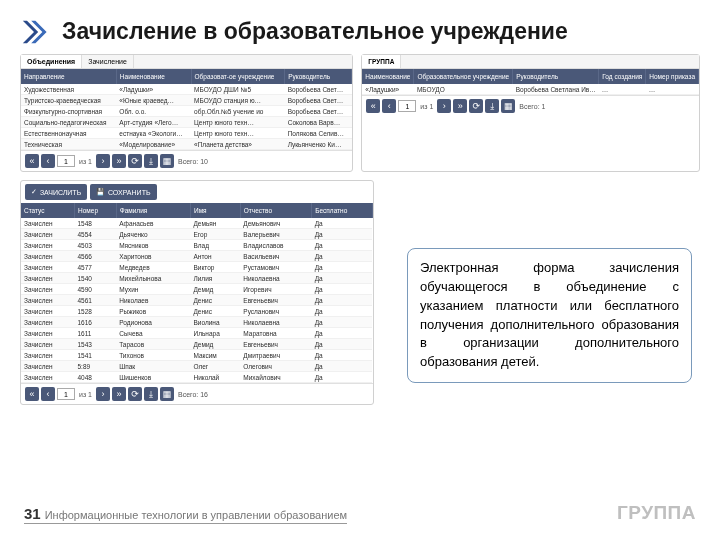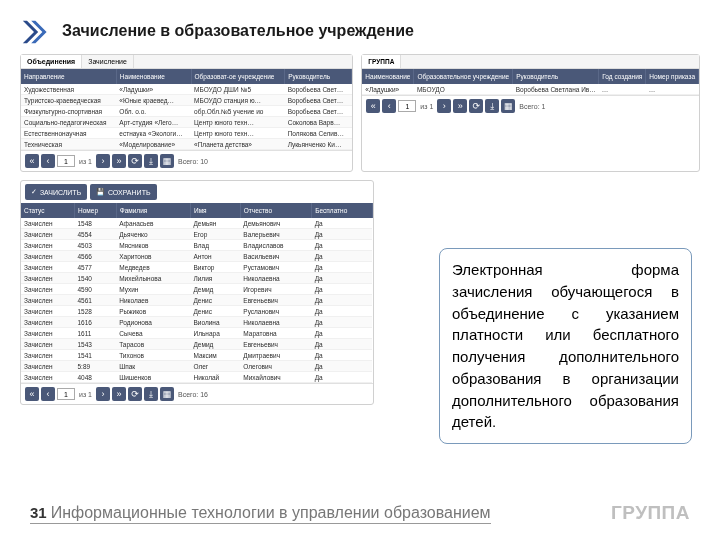--- a/index.html
+++ b/index.html
@@ -1,43 +1,43 @@
 <!DOCTYPE html>
 <html><head>
 <meta charset="utf-8">
 <style>
   * { box-sizing: border-box; margin: 0; padding: 0; }
   body { font-family: Arial, sans-serif; background: #fff; width: 720px; height: 540px; position: relative; overflow: hidden; }
   .header { display: flex; align-items: center; padding: 16px 20px 0 20px; }
   .chevron { width: 28px; height: 28px; margin-right: 14px; margin-top: 2px; }
-  .title { font-size: 16px; font-weight: bold; color: #1a1a1a; }
+  .title { font-size: 23px; font-weight: bold; color: #1a1a1a; }
   .content { padding: 8px 20px 0 20px; display: flex; gap: 8px; }
   .left-block { flex: 1; display: flex; flex-direction: column; gap: 8px; }
   .panel { border: 1px solid #d0d0d0; border-radius: 3px; background: #fff; font-size: 7px; }
   .table { width: 100%; border-collapse: collapse; }
   .table th { background: #4a5878; color: #fff; font-weight: normal; padding: 4px 3px; text-align: left; font-size: 6.5px; border-right: 1px solid #5a6888; white-space: nowrap; }
   .table td { padding: 1.5px 3px; border-bottom: 1px solid #f0f0f0; font-size: 6.5px; white-space: nowrap; overflow: hidden; filter: blur(0.4px); opacity: 0.85; }
   .table tbody tr:nth-child(even) { background: #fafafa; }
   .pager { display: flex; align-items: center; gap: 2px; padding: 3px 4px; border-top: 1px solid #e0e0e0; }
   .pbtn { width: 14px; height: 14px; background: #4a5878; color: #fff; font-size: 9px; display: flex; align-items: center; justify-content: center; border-radius: 2px; cursor: pointer; }
   .pin { width: 18px; height: 12px; border: 1px solid #aaa; font-size: 7px; text-align: center; }
   .ptxt { font-size: 7px; color: #555; padding: 0 2px; }
   .top-row { display: flex; gap: 8px; }
   .top-left { flex: 1.7; }
   .top-right { flex: 1; }
   .tabs { display: flex; background: #f5f5f5; border-bottom: 1px solid #ddd; }
   .tab { padding: 3px 6px; font-size: 7px; border-right: 1px solid #ddd; }
   .tab.active { background: #fff; font-weight: bold; }
   .action-bar { display: flex; gap: 3px; padding: 3px 4px; align-items: center; }
   .action-btn { height: 16px; padding: 0 6px; background: #4a5878; color: #fff; font-size: 7px; display: flex; align-items: center; border-radius: 2px; cursor: pointer; gap: 3px; }
-  .callout { position: absolute; right: 28px; top: 248px; width: 253px; border: 1.5px solid #7a9abb; border-radius: 8px; padding: 10px 12px; font-size: 15px; line-height: 1.45; text-align: justify; background: #fff; }
-  .footer { position: absolute; bottom: 16px; left: 0; right: 0; display: flex; align-items: flex-end; justify-content: space-between; padding: 0 30px; }
+  .callout { position: absolute; right: 28px; top: 248px; width: 285px; border: 1.5px solid #7a9abb; border-radius: 8px; padding: 10px 12px; font-size: 13px; line-height: 1.45; text-align: justify; background: #fff; }
+  .footer { position: absolute; bottom: 16px; left: 0; right: 0; display: flex; align-items: flex-end; justify-content: space-between; padding: 0 24px; }
   .fleft { display: flex; align-items: baseline; gap: 4px; border-bottom: 1px solid #999; padding-bottom: 1px; }
   .pnum { font-size: 15px; font-weight: bold; color: #333; }
-  .ftxt { font-size: 16px; color: #777; }
+  .ftxt { font-size: 11px; color: #777; }
   .logo { font-size: 19px; font-weight: bold; color: #bfbfbf; letter-spacing: 0.5px; }
 </style>
 </head>
 <body>
 
 <div class="header">
   <svg class="chevron" viewBox="0 0 40 40">
     <path d="M4 4 L20 20 L4 36 L10 36 L26 20 L10 4 Z" fill="#2a4a8a"></path>
     <path d="M16 4 L32 20 L16 36 L22 36 L38 20 L22 4 Z" fill="#3a6ab8"></path>
   </svg>

